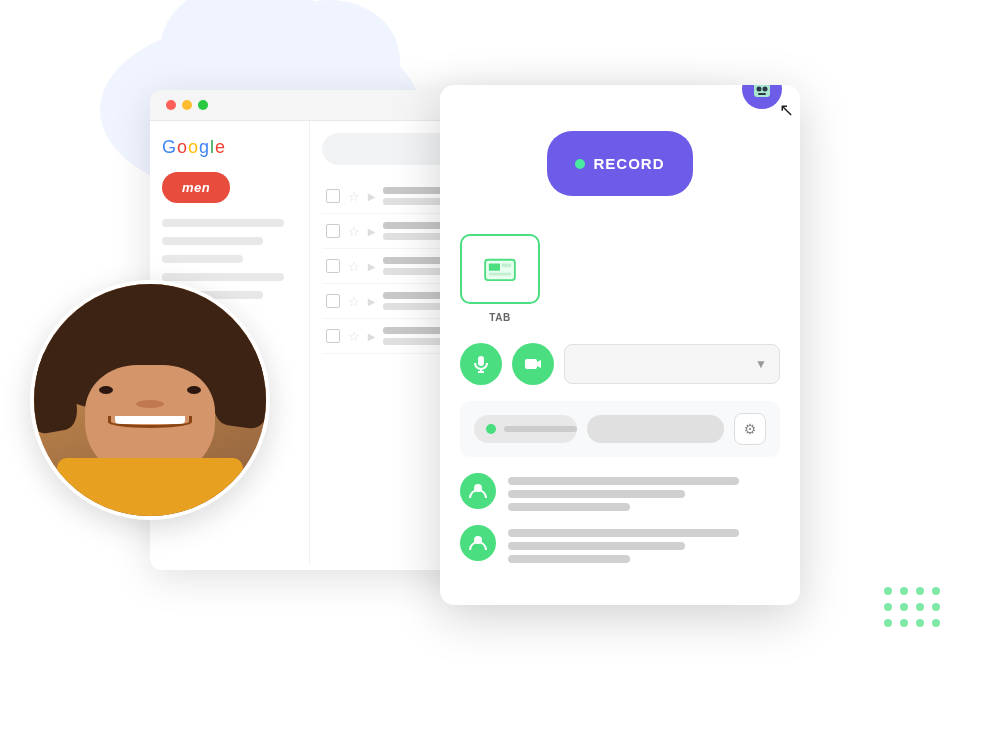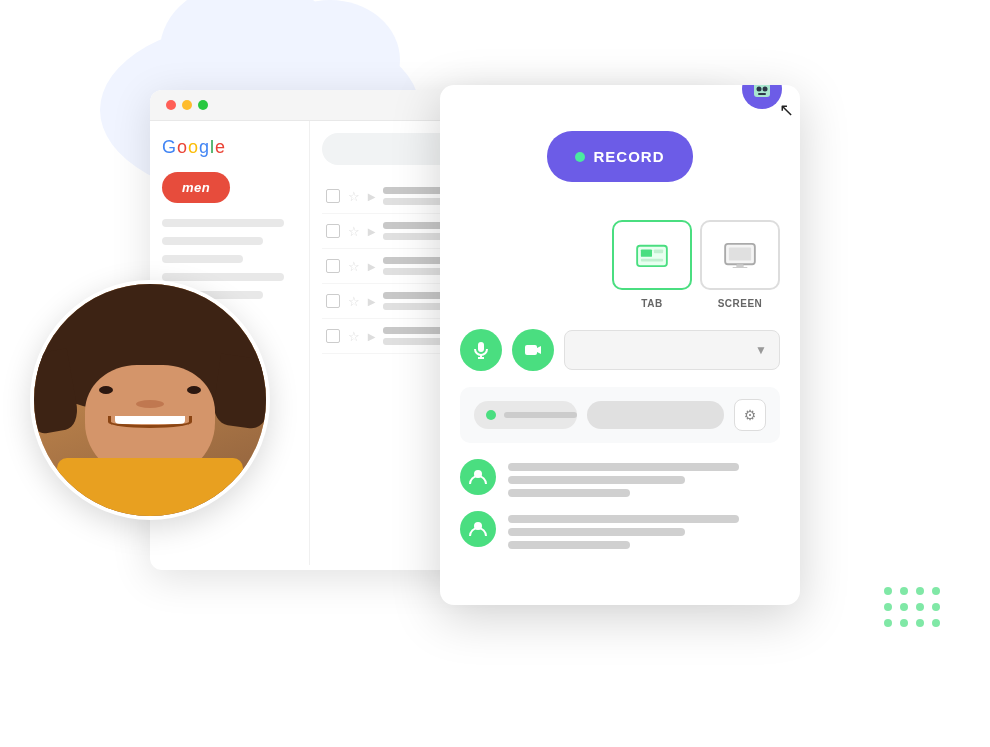--- a/index.html
+++ b/index.html
@@ -325,21 +325,21 @@
       overflow: hidden;
       padding: 20px;
     }
 
     
     .record-btn {
       background: #6c5ce7;
       color: #fff;
       border: none;
       border-radius: 25px;
-      padding: 17px 28px;
+      padding: 24px 28px;
       font-size: 15px;
       font-weight: 700;
       cursor: pointer;
       display: flex;
       align-items: center;
       gap: 8px;
       margin: 10px auto 20px;
       letter-spacing: 1px;
     }
 
@@ -347,21 +347,21 @@
       width: 10px;
       height: 10px;
       border-radius: 50%;
       background: #4aeaa0;
     }
 
     
     .mode-options {
       display: flex;
       gap: 8px;
-      justify-content: flex-end;
+      justify-content: space-between;
       margin-bottom: 20px;
     }
 
     .mode-option {
       display: flex;
       flex-direction: column;
       align-items: center;
       gap: 8px;
       cursor: pointer;
     }
@@ -689,31 +689,20 @@
           <svg class="tab-icon-svg" viewBox="0 0 36 28" fill="none" xmlns="http://www.w3.org/2000/svg">
             <rect x="2" y="4" width="32" height="22" rx="3" stroke="#4ade80" stroke-width="2" fill="#e8fff0"></rect>
             <rect x="6" y="8" width="12" height="8" rx="1" fill="#4ade80"></rect>
             <rect x="6" y="18" width="24" height="3" rx="1" fill="#c0f0d0"></rect>
             <rect x="20" y="8" width="10" height="4" rx="1" fill="#c0f0d0"></rect>
           </svg>
         </div>
         <span class="mode-label">TAB</span>
       </div>
 
-      <div class="mode-option">
-        <div class="mode-icon-box">
-          <svg class="screen-icon-svg" viewBox="0 0 36 28" fill="none" xmlns="http://www.w3.org/2000/svg">
-            <rect x="2" y="2" width="32" height="22" rx="3" stroke="#aaa" stroke-width="2" fill="#f5f5f5"></rect>
-            <rect x="14" y="24" width="8" height="3" rx="1" fill="#ccc"></rect>
-            <rect x="10" y="27" width="16" height="1.5" rx="0.75" fill="#ccc"></rect>
-            <rect x="6" y="6" width="24" height="14" rx="1" fill="#e0e0e0"></rect>
-          </svg>
-        </div>
-        <span class="mode-label">SCREEN</span>
-      </div>
 
     </div>
 
     <div class="av-controls">
       <button class="av-btn mic">
         <svg width="18" height="18" viewBox="0 0 18 18">
           <rect x="6" y="1" width="6" height="10" rx="3" fill="#fff"></rect>
           <path d="M3 8c0 3.3 2.7 6 6 6s6-2.7 6-6" stroke="#fff" stroke-width="2" fill="none"></path>
           <line x1="9" y1="14" x2="9" y2="17" stroke="#fff" stroke-width="2"></line>
           <line x1="6" y1="17" x2="12" y2="17" stroke="#fff" stroke-width="2"></line>

